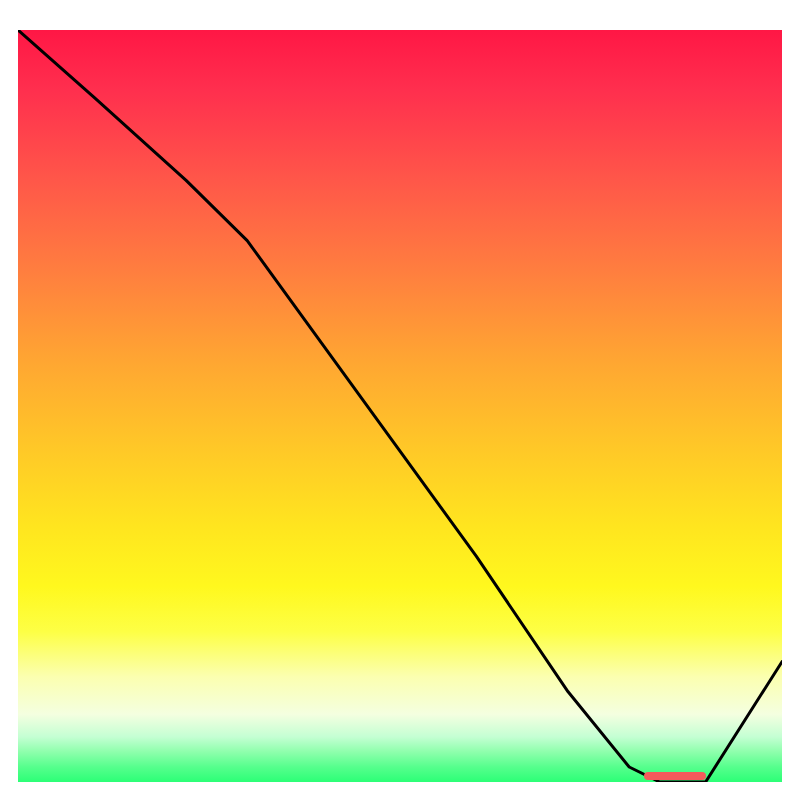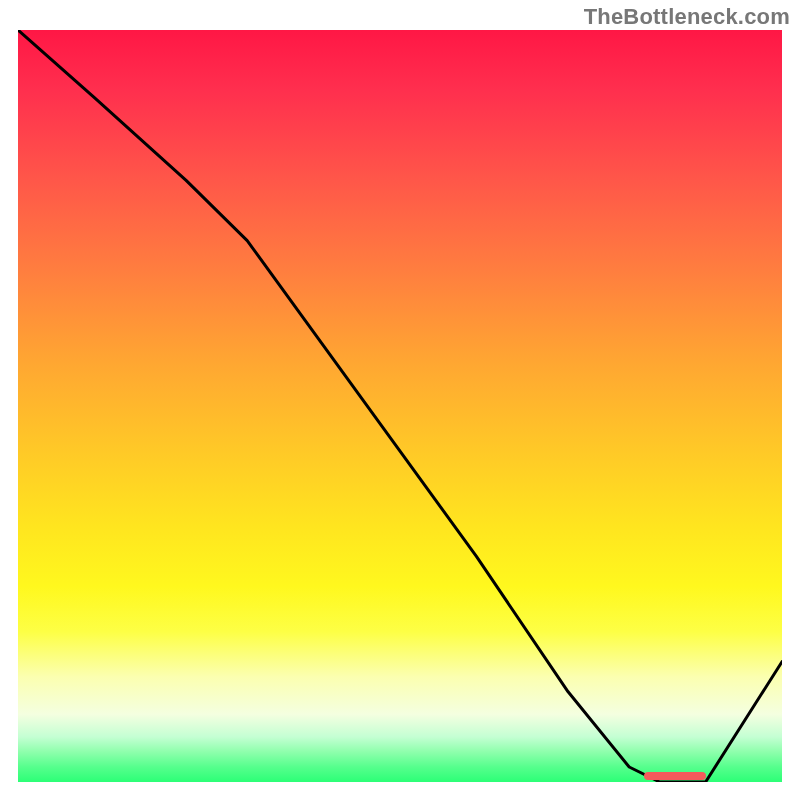--- a/index.html
+++ b/index.html
@@ -71,21 +71,20 @@
     height: 8px;
     background: #f35b5b;
     border-radius: 4px;
   }
 </style>
 </head>
 <body>
 
 <div class="container">
 
-  <div class="attribution">TheBottleneck.com</div>
 
   <div class="plot-area">
 
     <svg class="curve" viewBox="0 0 764 752" preserveAspectRatio="none">
       <path d="M0.0 0.0 L76.4 67.7 L168.1 150.4 L229.2 210.6 L305.6 315.8 L382.0 421.1 L458.4 526.4 L550.1 661.8 L611.2 737.0 L641.8 752.0 L687.6 752.0 L764.0 631.7" id="curve-path"></path>
     </svg>
 
     <div class="marker" id="marker" style="left: 626.48px; width: 61.12px; bottom: 2px;"></div>
   </div>
 </div>

